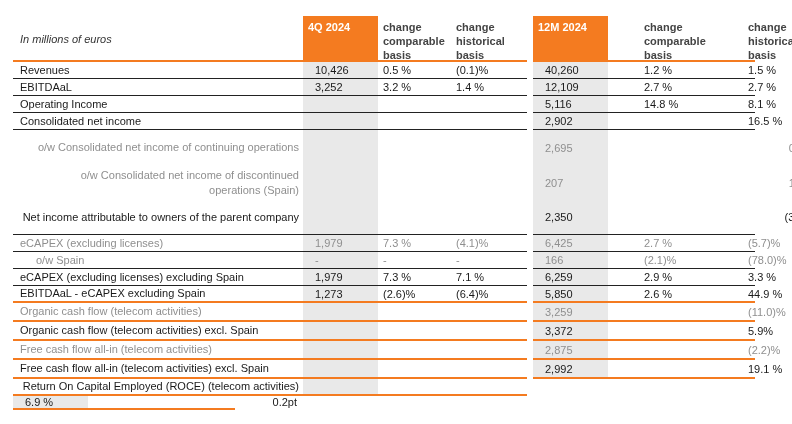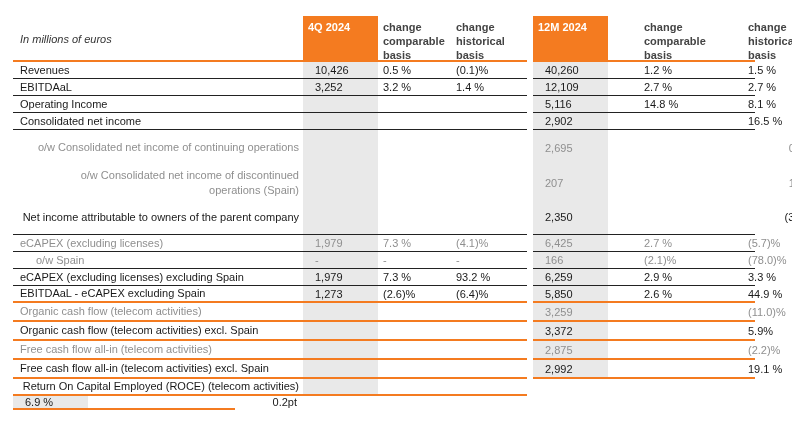--- a/index.html
+++ b/index.html
@@ -202,21 +202,21 @@
       <div class="cell yval band">166</div>
       <div class="cell ycomp">(2.1)%</div>
       <div class="cell yhist">(78.0)%</div>
     </div>
   </div>
       <div class="row">
     <div class="seg seg-left sep-black">
       <div class="cell label">eCAPEX (excluding licenses) excluding Spain</div>
       <div class="cell qval band">1,979</div>
       <div class="cell qcomp">7.3 %</div>
-      <div class="cell qhist">93.2 %</div>
+      <div class="cell qhist">7.1 %</div>
     </div>
     <div class="gapcol"></div>
     <div class="seg seg-right sep-black">
       <div class="cell yval band">6,259</div>
       <div class="cell ycomp">2.9 %</div>
       <div class="cell yhist">3.3 %</div>
     </div>
   </div>
       <div class="row">
     <div class="seg seg-left sep-orange">

